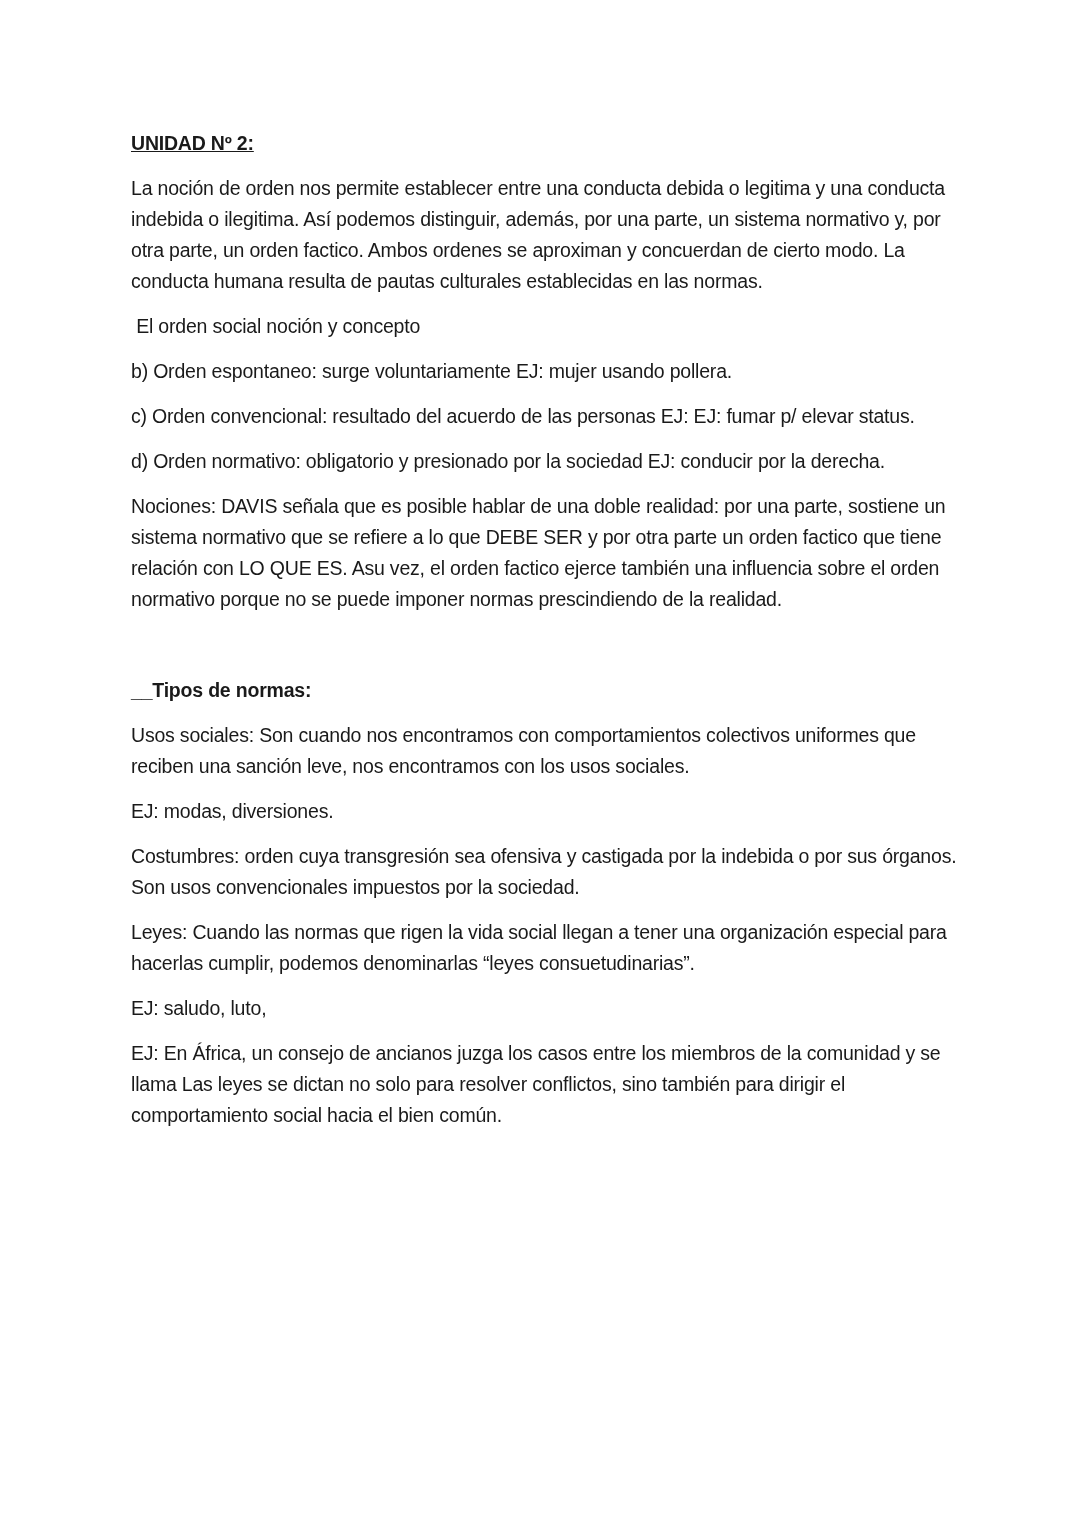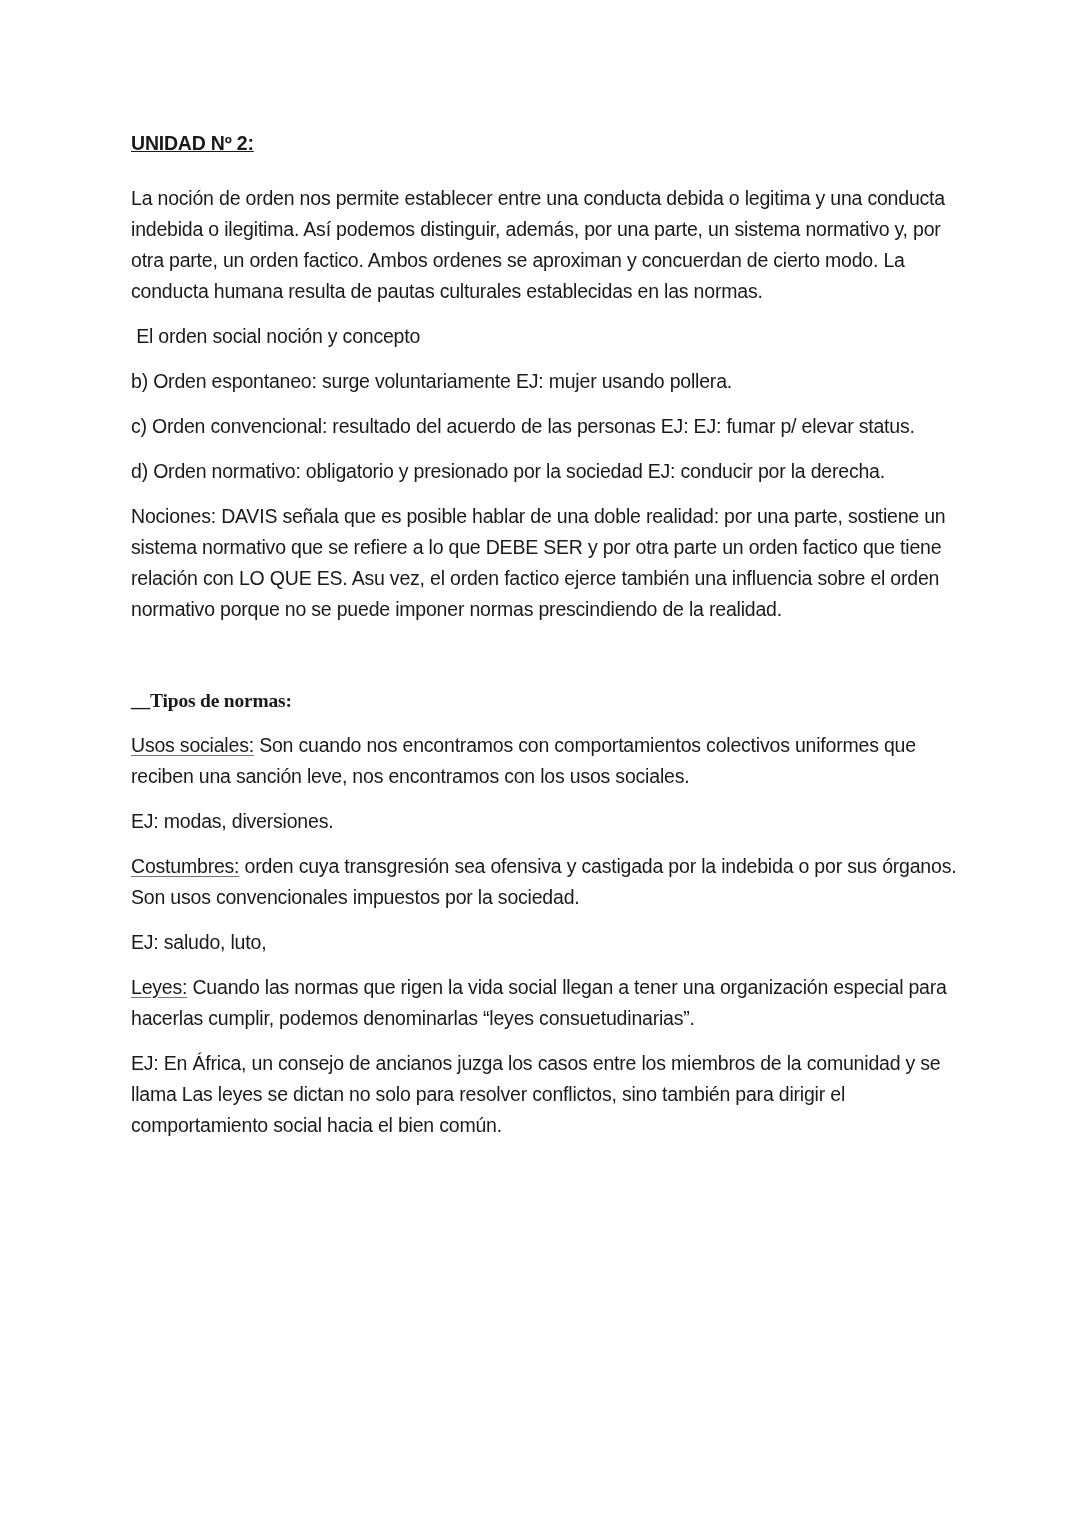--- a/index.html
+++ b/index.html
@@ -4,40 +4,40 @@
 <style>
   html, body { margin: 0; padding: 0; background: #ffffff; }
   body { width: 1080px; height: 1527px; position: relative; overflow: hidden; }
   .page {
     position: absolute; left: 131px; top: 128px; width: 830px;
     font-family: "Liberation Sans", sans-serif;
     font-size: 19.5px; line-height: 31px; color: #1a1a1a;
     letter-spacing: -0.2px;
   }
   p { margin: 0 0 14px 0; }
-  .title { font-weight: bold; text-decoration: underline; margin-bottom: 24px; }
-  .h2 { font-weight: bold; font-family: Liberation Serif, serif; }
-  .u { text-decoration: underline; text-decoration-color: #777; text-underline-offset: 3px; }
+  .title { font-weight: bold; text-decoration: underline; margin-bottom: 14px; }
+  .h2 { font-weight: bold; }
+  .u { text-decoration-color: #777; text-underline-offset: 3px; }
   .gap { height: 46px; }
 </style>
 </head>
 <body>
 
 <div class="page">
   <p class="title">UNIDAD Nº 2:</p>
   <p> La noción de orden nos permite establecer entre una conducta debida o legitima y una conducta indebida o ilegitima. Así podemos distinguir, además, por una parte, un sistema normativo y, por otra parte, un orden factico. Ambos ordenes se aproximan y concuerdan de cierto modo. La conducta humana resulta de pautas culturales establecidas en las normas.</p>
   <p style="white-space:pre"> El orden social noción y concepto</p>
   <p>b) Orden espontaneo: surge voluntariamente EJ: mujer usando pollera.</p>
   <p> c) Orden convencional: resultado del acuerdo de las personas EJ: EJ: fumar p/ elevar status.</p>
   <p> d) Orden normativo: obligatorio y presionado por la sociedad EJ: conducir por la derecha.</p>
   <p>Nociones: DAVIS señala que es posible hablar de una doble realidad: por una parte, sostiene un sistema normativo que se refiere a lo que DEBE SER y por otra parte un orden factico que tiene relación con LO QUE ES. Asu vez, el orden factico ejerce también una influencia sobre el orden normativo porque no se puede imponer normas prescindiendo de la realidad.</p>
   <div class="gap"></div>
   <p class="h2">__Tipos de normas:</p>
 
   <p><span class="u">Usos sociales:</span><span> Son cuando nos encontramos con comportamientos colectivos uniformes que reciben una sanción leve, nos encontramos con los usos sociales.</span></p>
   <p> EJ: modas, diversiones.</p>
 
   <p><span class="u">Costumbres:</span><span> orden cuya transgresión sea ofensiva y castigada por la indebida o por sus órganos. Son usos convencionales impuestos por la sociedad.</span></p>
+  <p><span class="u">Leyes:</span><span> Cuando las normas que rigen la vida social llegan a tener una organización especial para hacerlas cumplir, podemos denominarlas “leyes consuetudinarias”.</span></p>
+
   <p> EJ: saludo, luto,</p>
-
-  <p><span class="u">Leyes:</span><span> Cuando las normas que rigen la vida social llegan a tener una organización especial para hacerlas cumplir, podemos denominarlas “leyes consuetudinarias”.</span></p>
   <p> EJ: En África, un consejo de ancianos juzga los casos entre los miembros de la comunidad y se llama Las leyes se dictan no solo para resolver conflictos, sino también para dirigir el comportamiento social hacia el bien común.</p>
 </div>
 
 </body></html>

